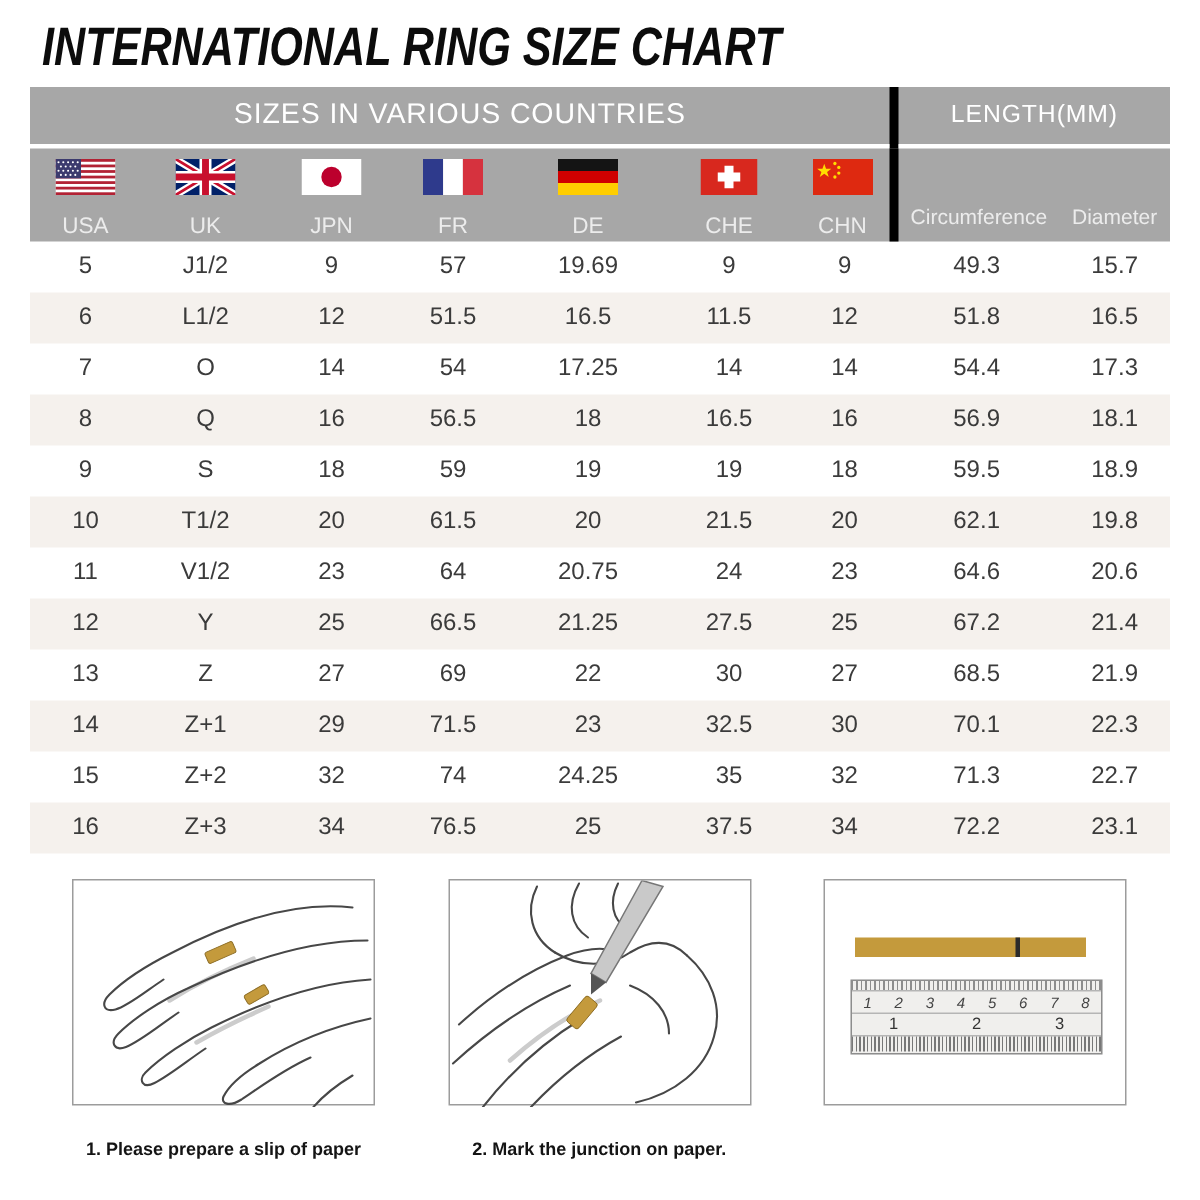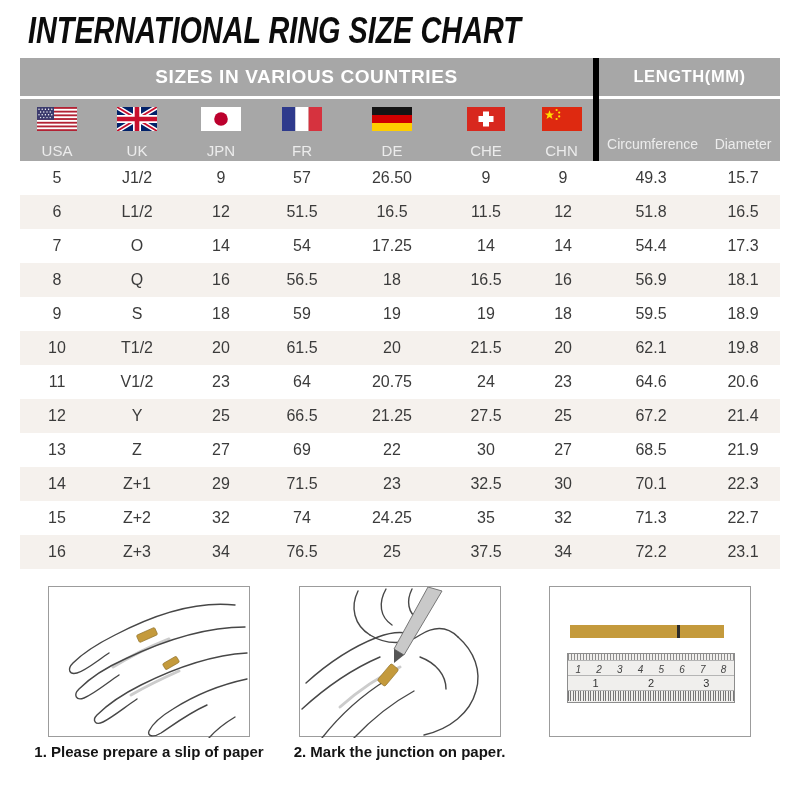--- a/index.html
+++ b/index.html
@@ -10,40 +10,40 @@
   }
   .title {
     margin:10px 0 0 28px;
     font-size:36px; font-weight:bold; font-style:italic;
     color:#0c0c0c; white-space:nowrap;
     transform:scaleX(.8); transform-origin:left center;
     letter-spacing:0;
   }
   table.ring { border-collapse:collapse; table-layout:fixed; width:760px; margin:6px 0 0 20px; }
   .group-row th {
-    background:#a7a7a7; color:#fff; font-weight:700;
+    background:#a7a7a7; color:#fff; font-weight:400;
     font-size:19px; letter-spacing:.6px; height:39px;
     border-bottom:3px solid #fff; text-align:center;
   }
   .group-row th.len { font-size:16.5px; }
   .flag-row th {
     background:#a7a7a7; height:64px; vertical-align:bottom;
     padding-bottom:2px; font-weight:400; text-align:center;
   }
   .flag { display:inline-block; line-height:0; }
   .cc { display:block; color:#ececec; font-size:15px; margin-top:7px; }
   th.lenh { color:#ececec; font-size:14px; padding-bottom:9px;margin-top:40px; }
   .gap { border-left:6px solid #000000; }
   tbody td { height:34px; text-align:center; font-size:16px; color:#3b3b3b; padding:0; }
   tbody tr.shaded td { background:#f5f1ed; }
 
   .steps { display:flex; justify-content:space-between; padding:0 48px 0 47px; margin-top:17px; }
   .step { width:204px; display:flex; flex-direction:column; align-items:center; }
   .box { width:202px; height:151px; border:1px solid #9c9c9c; background:#fff; position:relative; }
-  .caption { margin-top:5px; font-size:15px; font-weight:bold; color:#141414; line-height:1.32; text-align:left; }
+  .caption { margin-top:22px; font-size:12px; font-weight:bold; color:#141414; line-height:1.32; text-align:left; }
   .caption div { white-space:nowrap; }
 
   .strip { position:absolute; left:20px; top:38px; width:154px; height:13px; background:#c49a3c; }
   .strip-mark { position:absolute; left:107px; top:0; width:3px; height:13px; background:#2b2b2b; }
   .ruler { position:absolute; left:17px; top:66px; width:168px; height:50px; border:1px solid #8d8d8d; background:#f0efed; }
   .serr { height:7px; border-bottom:1px solid #b5b5b5;
     background:repeating-linear-gradient(90deg,#8d8d8d 0 1px,transparent 1px 3px); }
   .cmrow { height:15px; display:flex; justify-content:space-around; align-items:flex-end;
     font-size:10px; font-style:italic; color:#444; border-bottom:1px solid #b5b5b5; }
   .inrow { height:15px; display:flex; justify-content:space-around; align-items:center;
@@ -179,21 +179,21 @@
       <th class="lenh gap">Circumference</th>
       <th class="lenh">Diameter</th>
     </tr>
   </thead>
   <tbody>
       <tr>
         <td>5</td>
         <td>J1/2</td>
         <td>9</td>
         <td>57</td>
-        <td>26.50</td>
+        <td>19.69</td>
         <td>9</td>
         <td>9</td>
         <td>49.3</td>
         <td>15.7</td>
       </tr>
       <tr class="shaded">
         <td>6</td>
         <td>L1/2</td>
         <td>12</td>
         <td>51.5</td>

